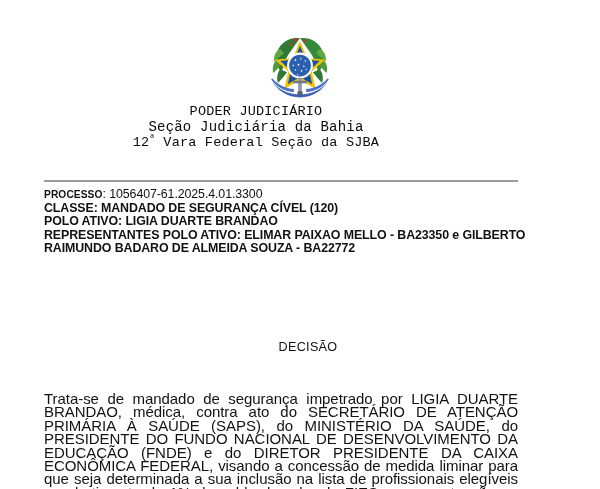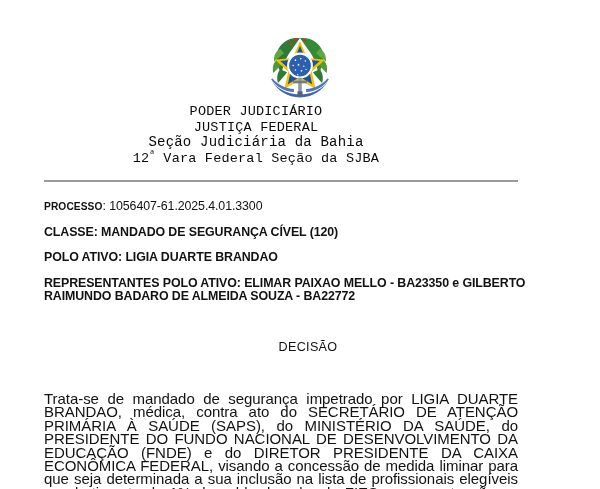--- a/index.html
+++ b/index.html
@@ -82,21 +82,21 @@
     position: absolute;
     left: 44px;
     top: 188px;
     width: 516px;
     font-size: 12.4px;
     font-weight: bold;
     line-height: 13.6px;
     letter-spacing: -0.1px;
     color: #111111;
   }
-  .meta .row { display: block; white-space: nowrap; margin-top: 12px; }
+  .meta .row { display: block; white-space: nowrap; }
   .meta .row.wrap { white-space: normal; }
   .label-smallcaps {
     font-size: 10.2px;
     font-weight: bold;
     letter-spacing: 0.1px;
   }
   .meta .value-normal {
     font-weight: normal;
     font-size: 12.4px;
   }
@@ -176,21 +176,20 @@
       <path d="M88 70 C82 80 70 86 58 87 L58 83 C69 82 80 77 86 69 Z" fill="#4f74c4"></path>
 
       <rect x="47.6" y="68" width="4.8" height="22" fill="#8f9aa8"></rect>
       <rect x="41" y="72" width="18" height="3.4" fill="#6f7b8c"></rect>
       <rect x="46.6" y="86" width="6.8" height="5" fill="#566171"></rect>
     </svg>
   </div>
 
   <div class="header-block">
     <span class="hl hl-1">PODER JUDICIÁRIO</span>
-    <span class="hl hl-2">JUSTIÇA FEDERAL</span>
     <span class="hl hl-3">Seção Judiciária da Bahia</span>
     <span class="hl hl-4">
       <span>12</span><span class="ord">ª</span><span> Vara Federal Seção da SJBA</span>
     </span>
   </div>
 
   <div class="divider"></div>
 
   <div class="meta">
     <span class="row">

